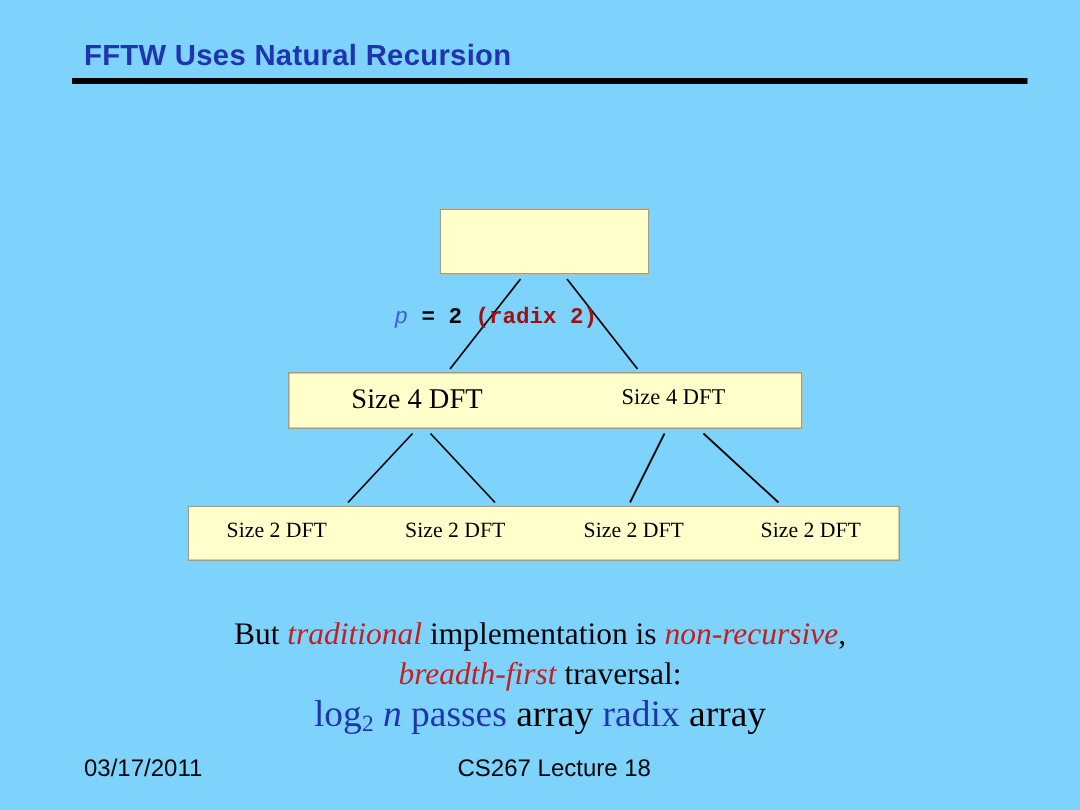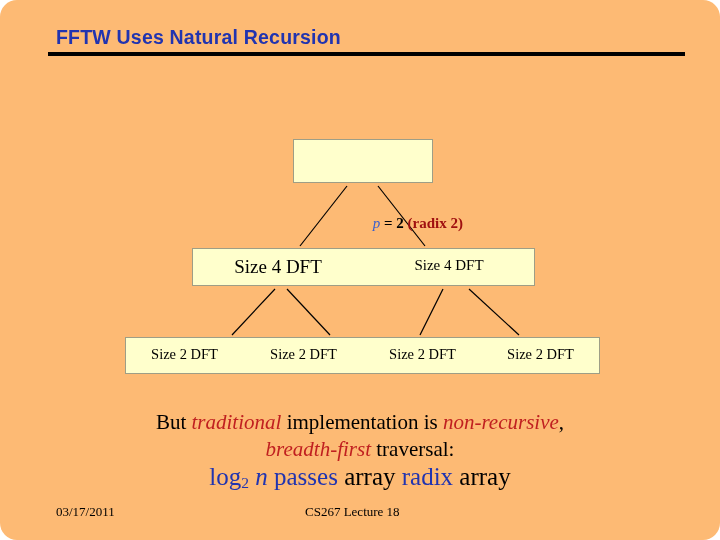--- a/index.html
+++ b/index.html
@@ -10,22 +10,21 @@
     width: 720px;
     height: 540px;
     background: #ffffff;
     font-family: "Liberation Serif", serif;
     overflow: hidden;
   }
   #slide {
     position: relative;
     width: 720px;
     height: 540px;
-    background: #fdba74;
-    border-radius: 17px;
+    background: #7dd3fc;
   }
 
   
   #title-text {
     position: absolute;
     left: 56px;
     top: 26px;
     font-family: "Liberation Sans", sans-serif;
     font-weight: bold;
     font-size: 19.5px;
@@ -109,25 +108,24 @@
   #label-size2-2 { left: 244px; }
   #label-size2-3 { left: 363px; }
   #label-size2-4 { left: 481px; }
 
   
   #radix-label {
     position: absolute;
     left: 263px;
     top: 203px;
     width: 200px;
-    text-align: right;
-    font-family: Liberation Serif, serif;
+    text-align: left;
+    font-family: Liberation Mono, monospace;
     font-size: 15px;
     white-space: nowrap;
-    margin-top: 12px;
   }
   #radix-p {
     color: #3a5fcd;
     font-style: italic;
   }
   #radix-eq {
     color: #000000;
     font-weight: bold;
   }
   #radix-paren {
@@ -178,22 +176,22 @@
     font-size: 0.62em;
     vertical-align: -0.22em;
   }
   .ital {
     font-style: italic;
   }
 
   
   .footer-text {
     position: absolute;
-    font-family: Liberation Serif, serif;
-    font-size: 13px;
+    font-family: Liberation Sans, sans-serif;
+    font-size: 16px;
     color: #000000;
     white-space: nowrap;
   }
   #footer-date {
     left: 56px;
     top: 504px;
   }
   #footer-course {
     left: 305px;
     top: 504px;

